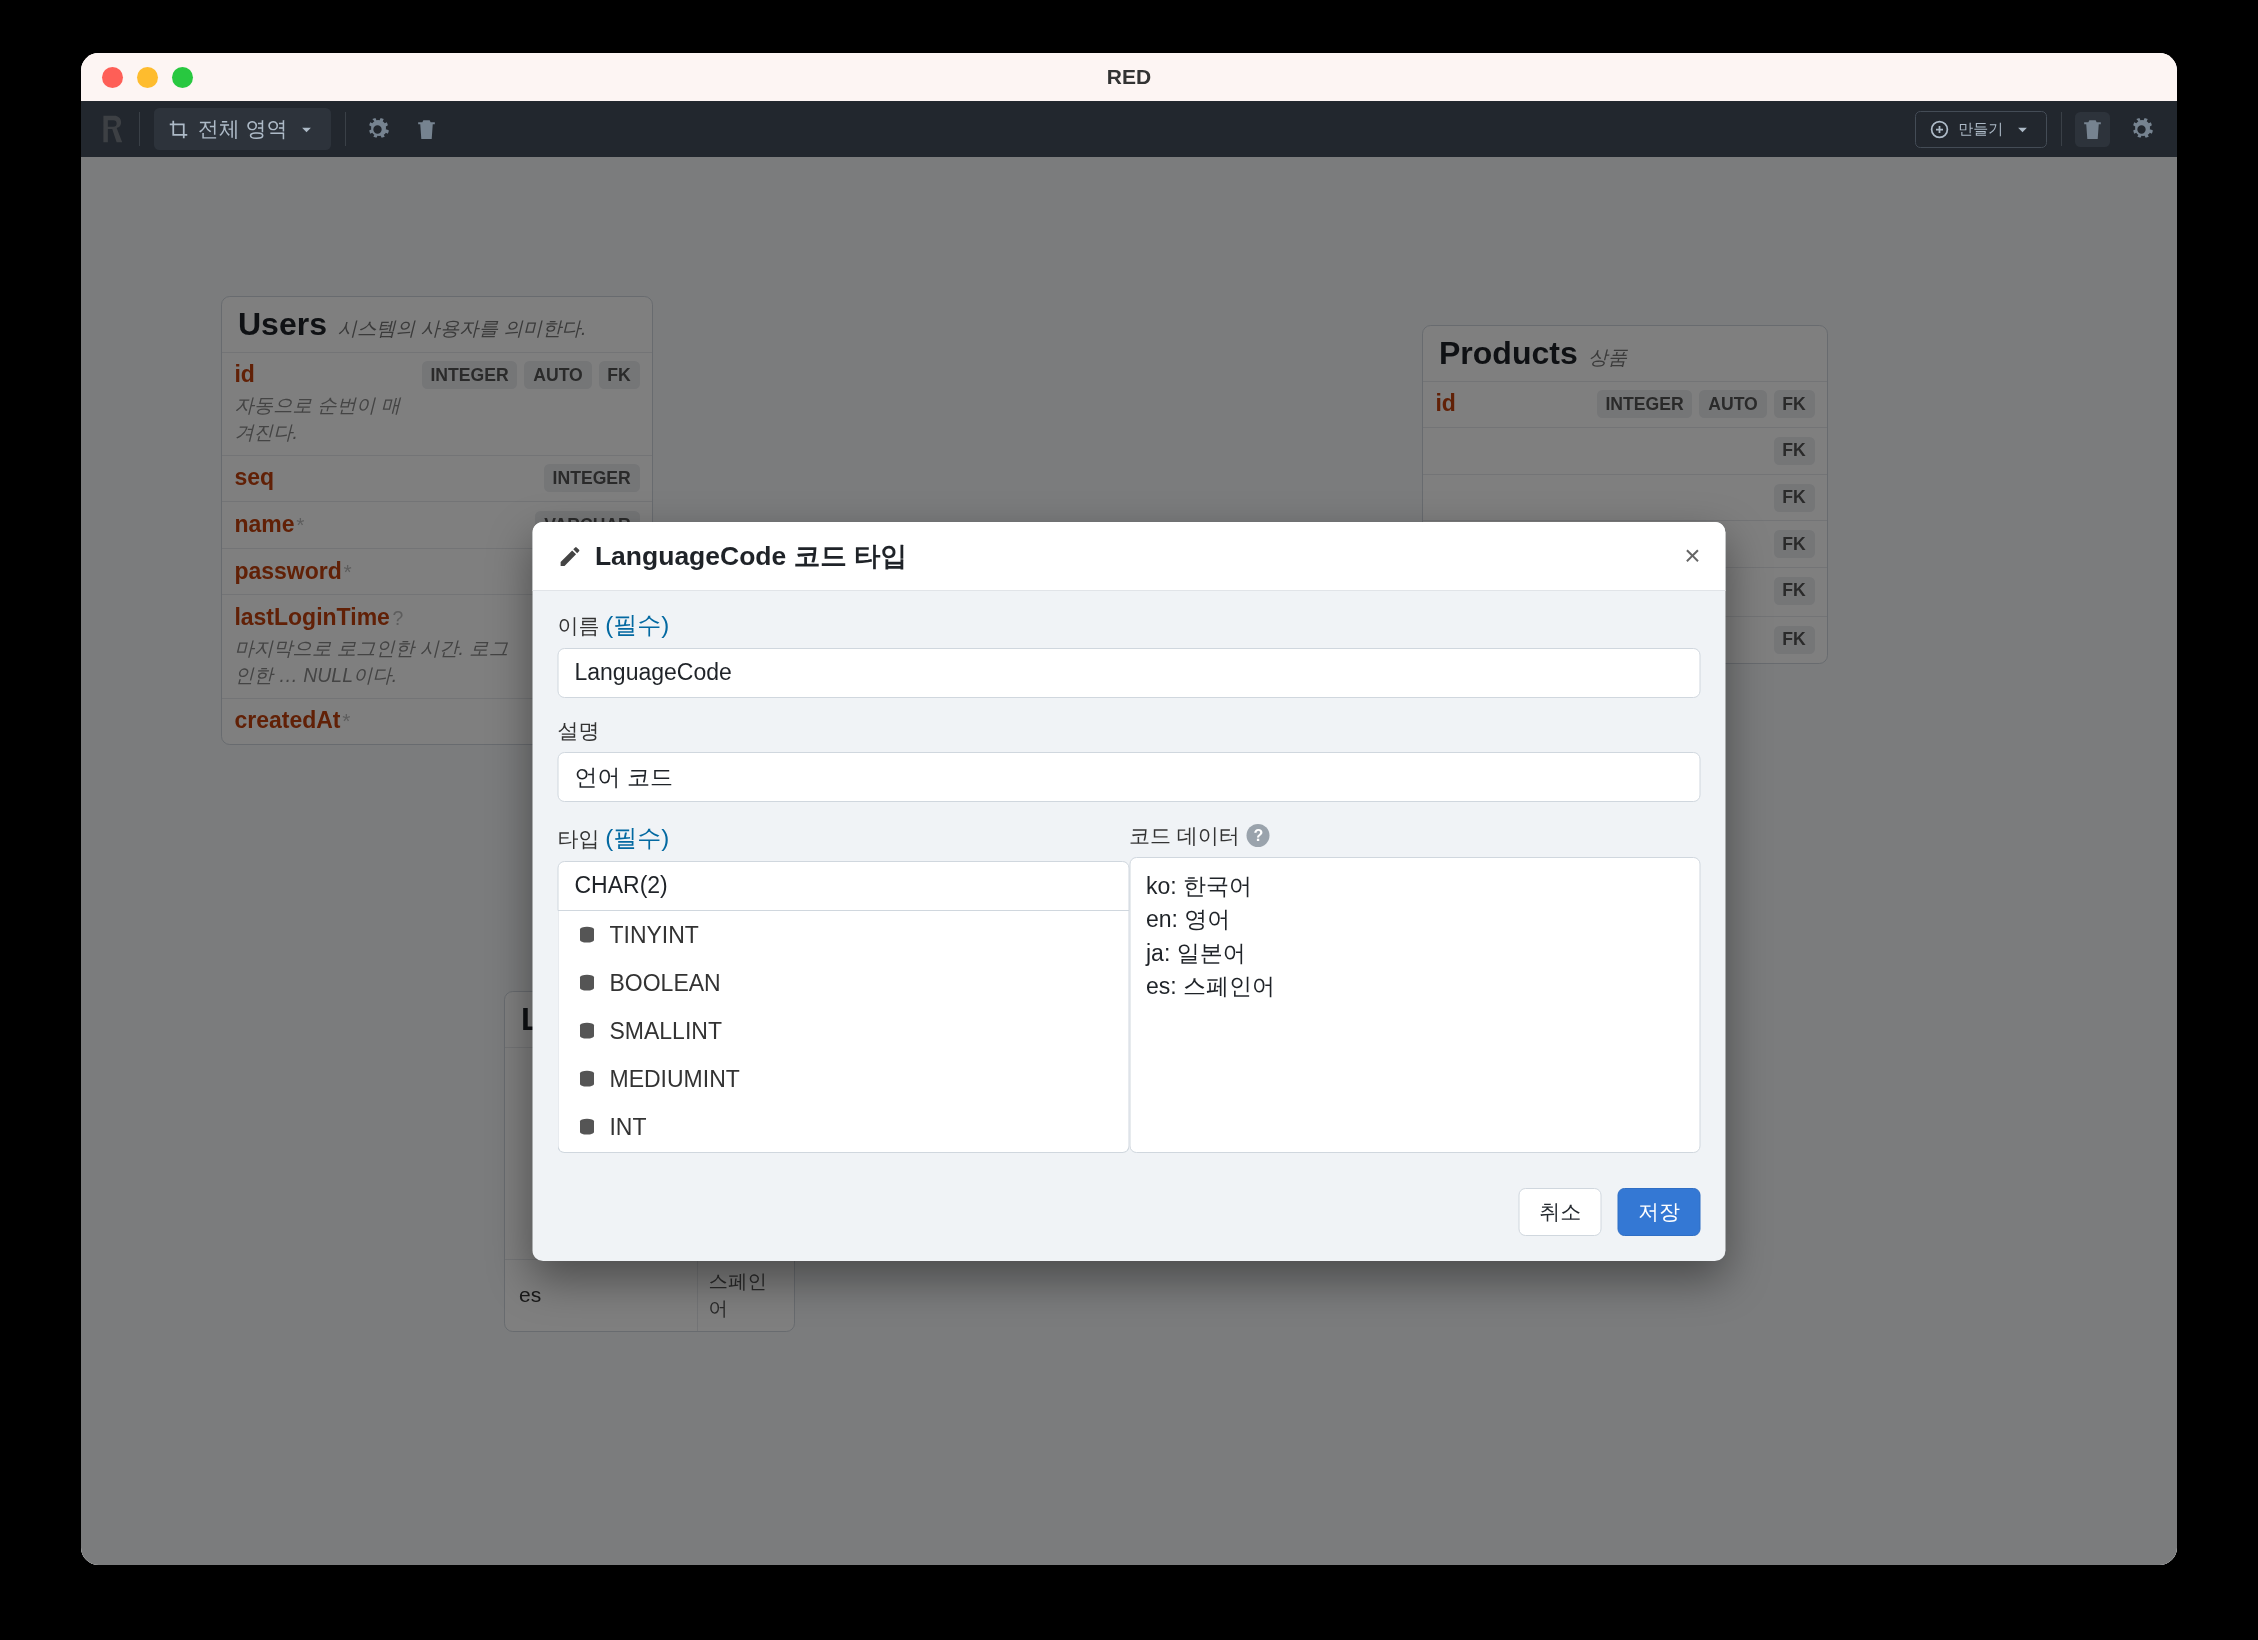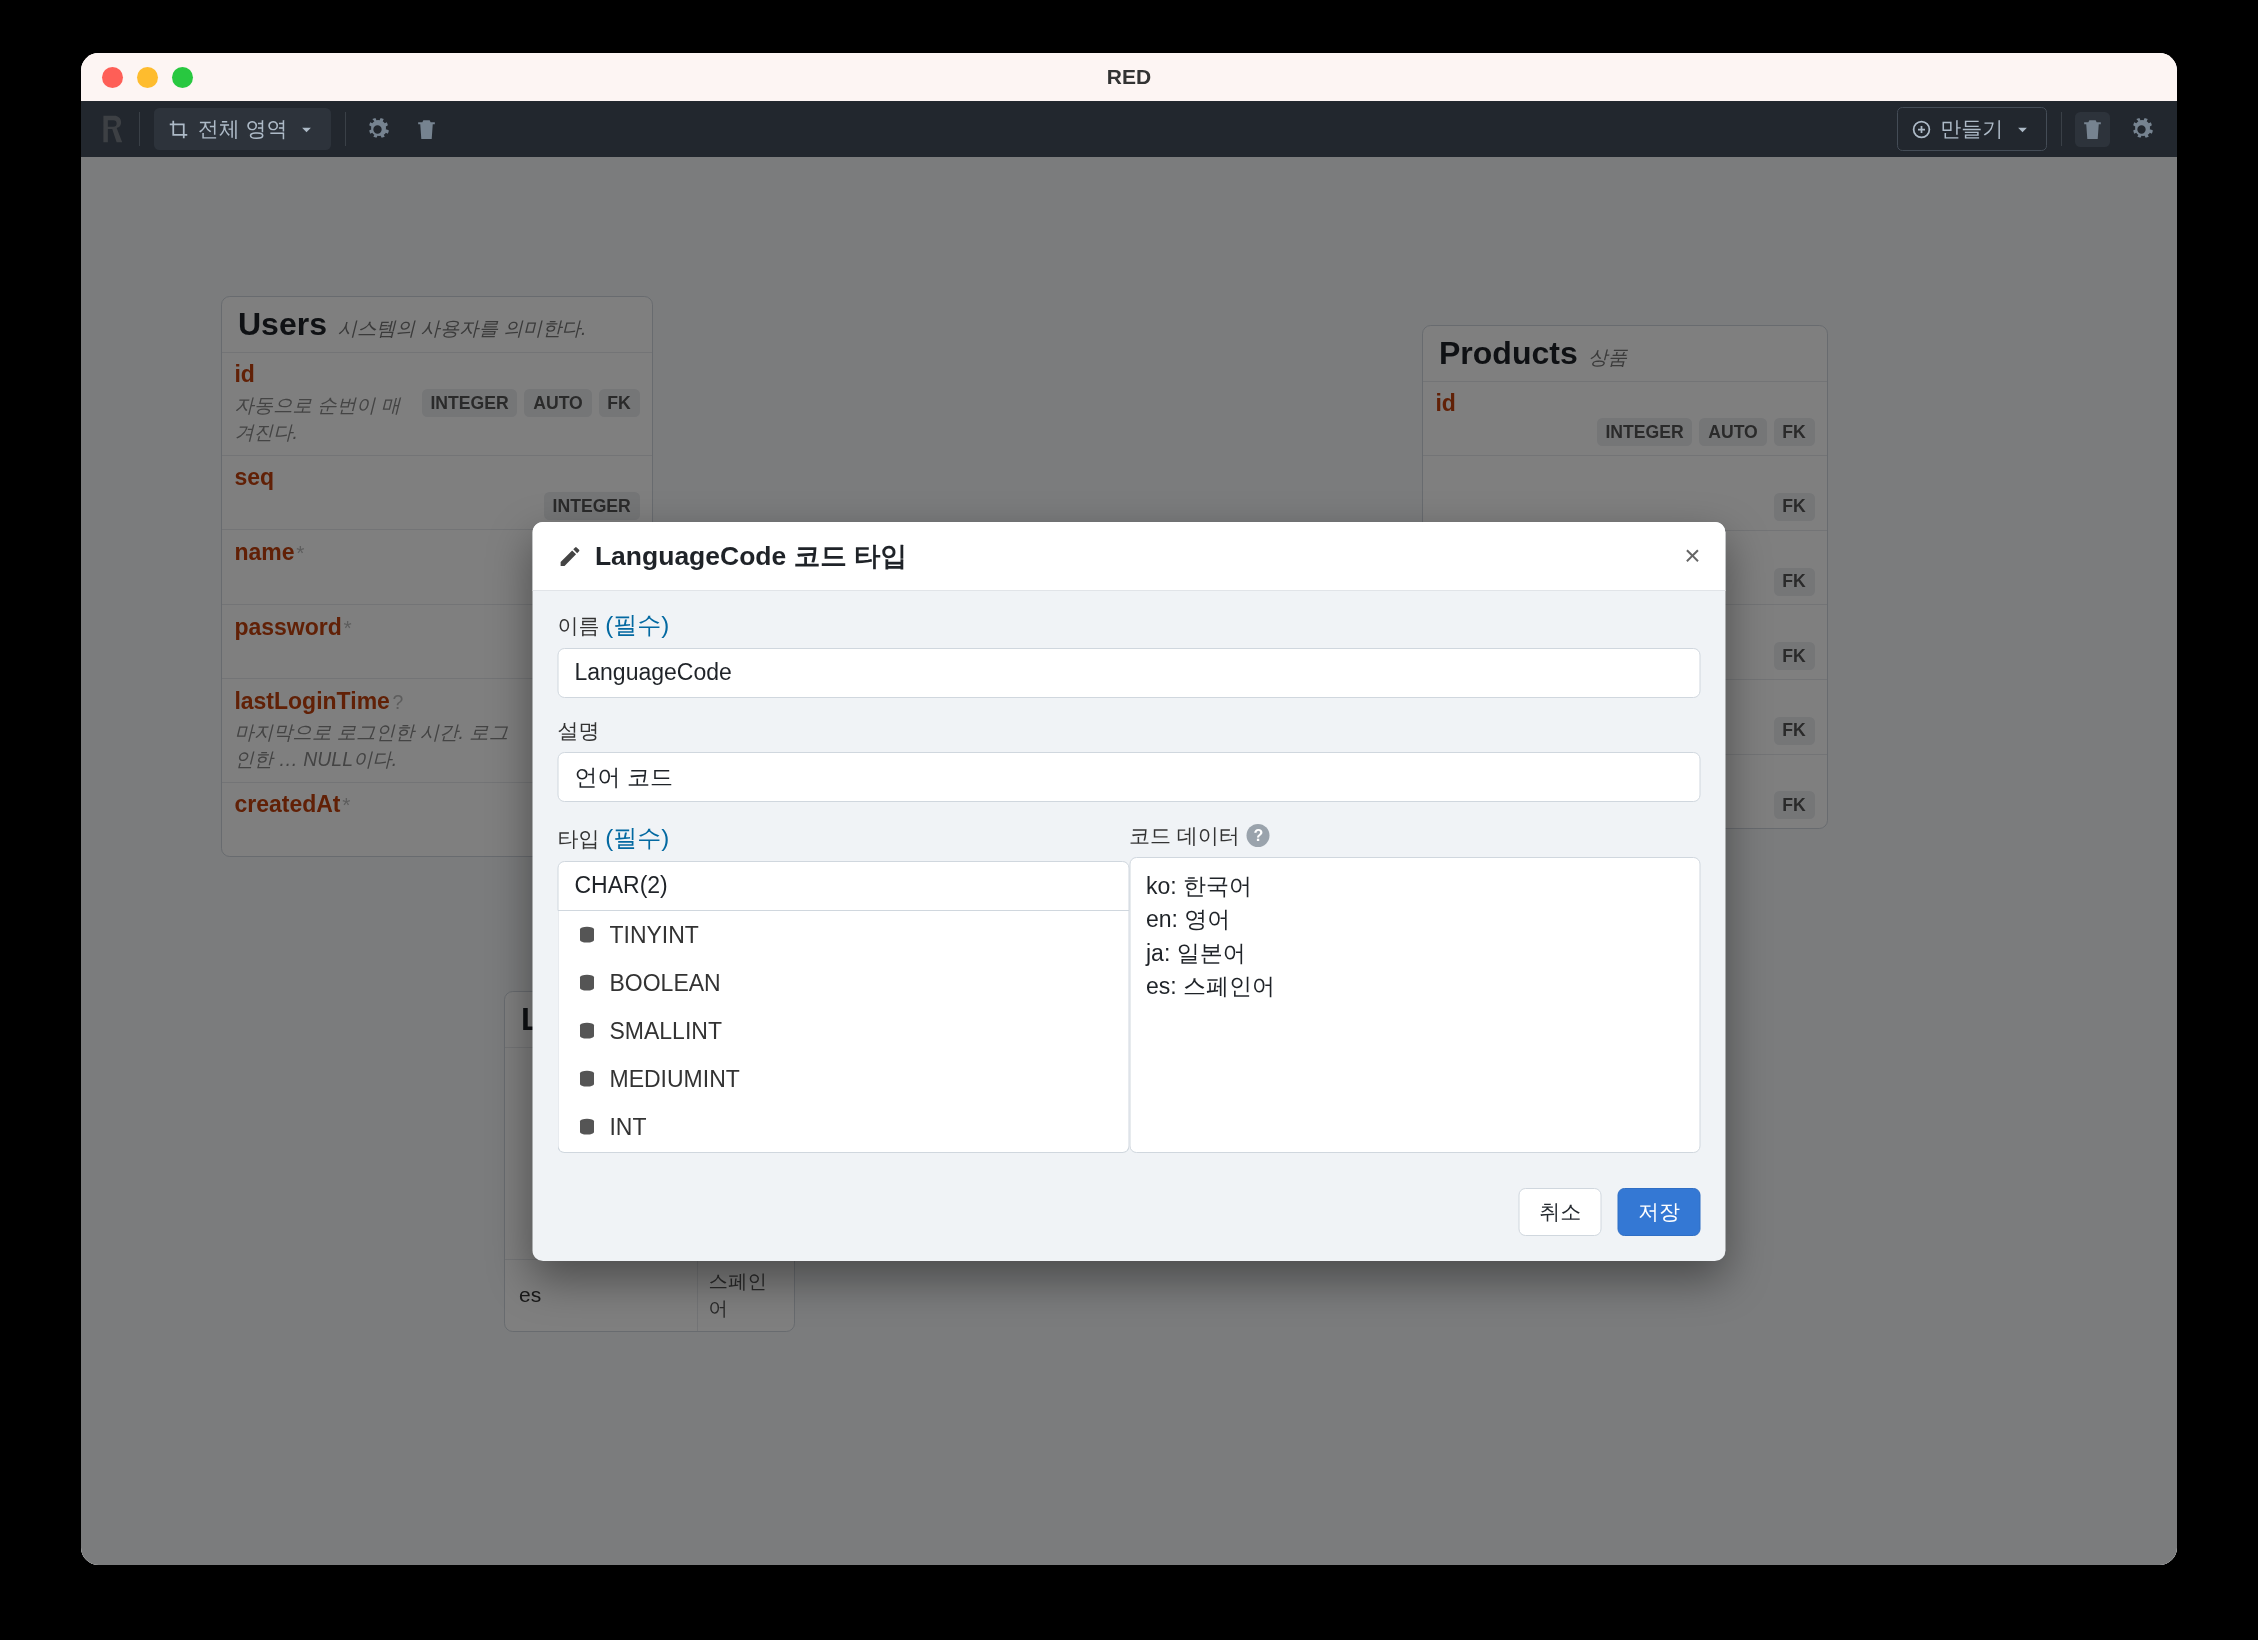--- a/index.html
+++ b/index.html
@@ -109,21 +109,21 @@
     }
     .icon-btn svg { width: 25px; height: 25px; }
     .create-btn {
       display: flex;
       align-items: center;
       gap: 8.8px;
       padding: 7px 12.4px;
       border: 0.9px solid #444c56;
       border-radius: 5.3px;
       color: #adbac7;
-      font-size: 21px;
+      font-size: 15px;
       cursor: pointer;
     }
     .create-btn svg { width: 21px; height: 21px; }
     .canvas {
       flex: 1;
       background: #f6f8fa;
       position: relative;
       overflow: hidden;
     }
     .dim-overlay {
@@ -183,21 +183,20 @@
       font-style: italic;
       color: #888;
       margin-top: 3.5px;
     }
     .col-left {
       flex: 1;
     }
     .badges {
       display: flex;
       gap: 7px;
-      margin-top: 28px;
     }
     .badge {
       background: #eaecef;
       color: #555;
       font-size: 17.6px;
       font-weight: 600;
       padding: 3.5px 8.8px;
       border-radius: 5.3px;
     }
     .lang-row {

